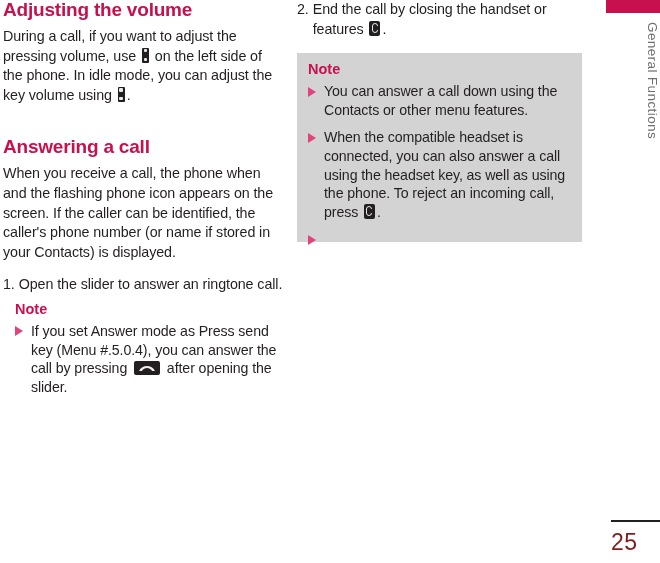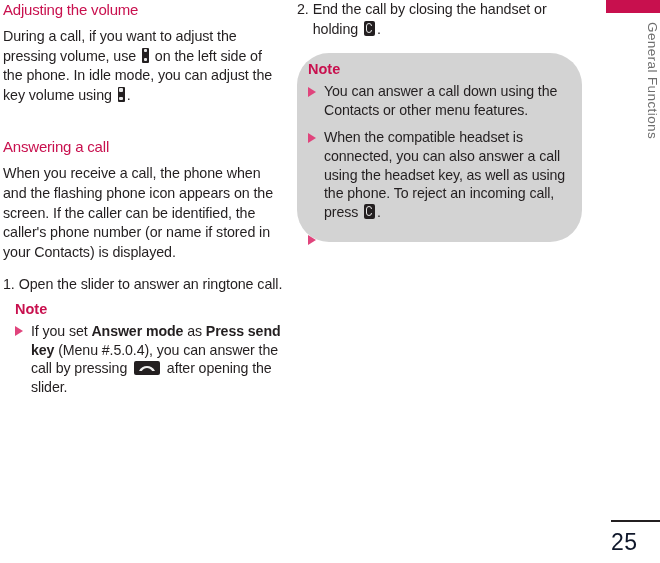--- a/index.html
+++ b/index.html
@@ -13,22 +13,22 @@
   }
   .page{position:relative;width:660px;height:563px;}
 
   
   .col{position:absolute;top:0;}
   .col-left{left:3px;width:280px;}
   .col-right{left:297px;width:285px;}
 
   h2.section-head{
     color:#c8104e;
-    font-size:15px;
-    font-weight:normal;
+    font-size:19px;
+    font-weight:bold;
     margin:0 0 7px 0;
     letter-spacing:-0.2px;
     line-height:20px;
   }
   p.body-text{
     font-size:14.3px;
     line-height:19.6px;
     margin:0 0 13px 0;
     letter-spacing:-0.1px;
   }
@@ -36,21 +36,21 @@
     font-size:14.3px;
     line-height:19.6px;
     margin:0 0 4px 0;
     display:flex;
     letter-spacing:-0.1px;
   }
   .step .num{flex:0 0 auto;padding-right:4px;}
   .step .stxt{flex:1 1 auto;}
 
   
-  .note-wrap{margin-top:6px;border-radius:32px;}
+  .note-wrap{margin-top:6px;}
   .note-wrap.shaded{
     background:#d3d3d3;
     padding:8px 12px 12px 11px;
     box-sizing:border-box;
   }
   .note-title{
     color:#c8104e;
     font-size:14.5px;
     font-weight:bold;
     margin:0 0 5px 0;
@@ -67,21 +67,21 @@
   }
   ul.note-list li:last-child{margin-bottom:0;}
   .note-wrap.plain ul.note-list{margin-left:12px;}
   .tri{
     position:absolute;left:0;top:4.5px;
     width:0;height:0;
     border-left:8px solid #e0447c;
     border-top:5px solid transparent;
     border-bottom:5px solid transparent;
   }
-  b.bold{font-weight:bold;text-align:right;}
+  b.bold{font-weight:normal;text-align:right;}
 
   
   .key{
     display:inline-block;
     vertical-align:-2px;
     background:#231f20;
     position:relative;
   }
   .key-side{
     width:7px;height:15px;
@@ -148,21 +148,21 @@
     position:absolute;
     left:5px;bottom:41px;
     width:49px;height:1.6px;
     background:#231f20;
   }
   .page-number{
     position:absolute;
     left:5px;bottom:7px;
     width:49px;
     font-size:23px;
-    color:#0f172a;
+    color:#7f1d1d;
     letter-spacing:0.5px;
   }
 </style>
 </head>
 <body>
 
 <div class="page">
 
   <div class="col col-left">
 
@@ -194,21 +194,21 @@
 
 
       </ul>
     </div>
   </div>
 
   <div class="col col-right">
 
     <div class="step">
       <span class="num">2.</span>
-      <span class="stxt"><span>End the call by closing the handset or holding </span><span class="key key-end"></span><span>.</span></span>
+      <span class="stxt"><span>End the call by closing the handset or features </span><span class="key key-end"></span><span>.</span></span>
     </div>
 
     <div class="note-wrap shaded" style="margin-top:14px;">
       <div class="note-title">Note</div>
       <ul class="note-list">
 
         <li>
           <span class="tri"></span><span>You can answer a call down using the Contacts or other menu features.</span>
         </li>
 

